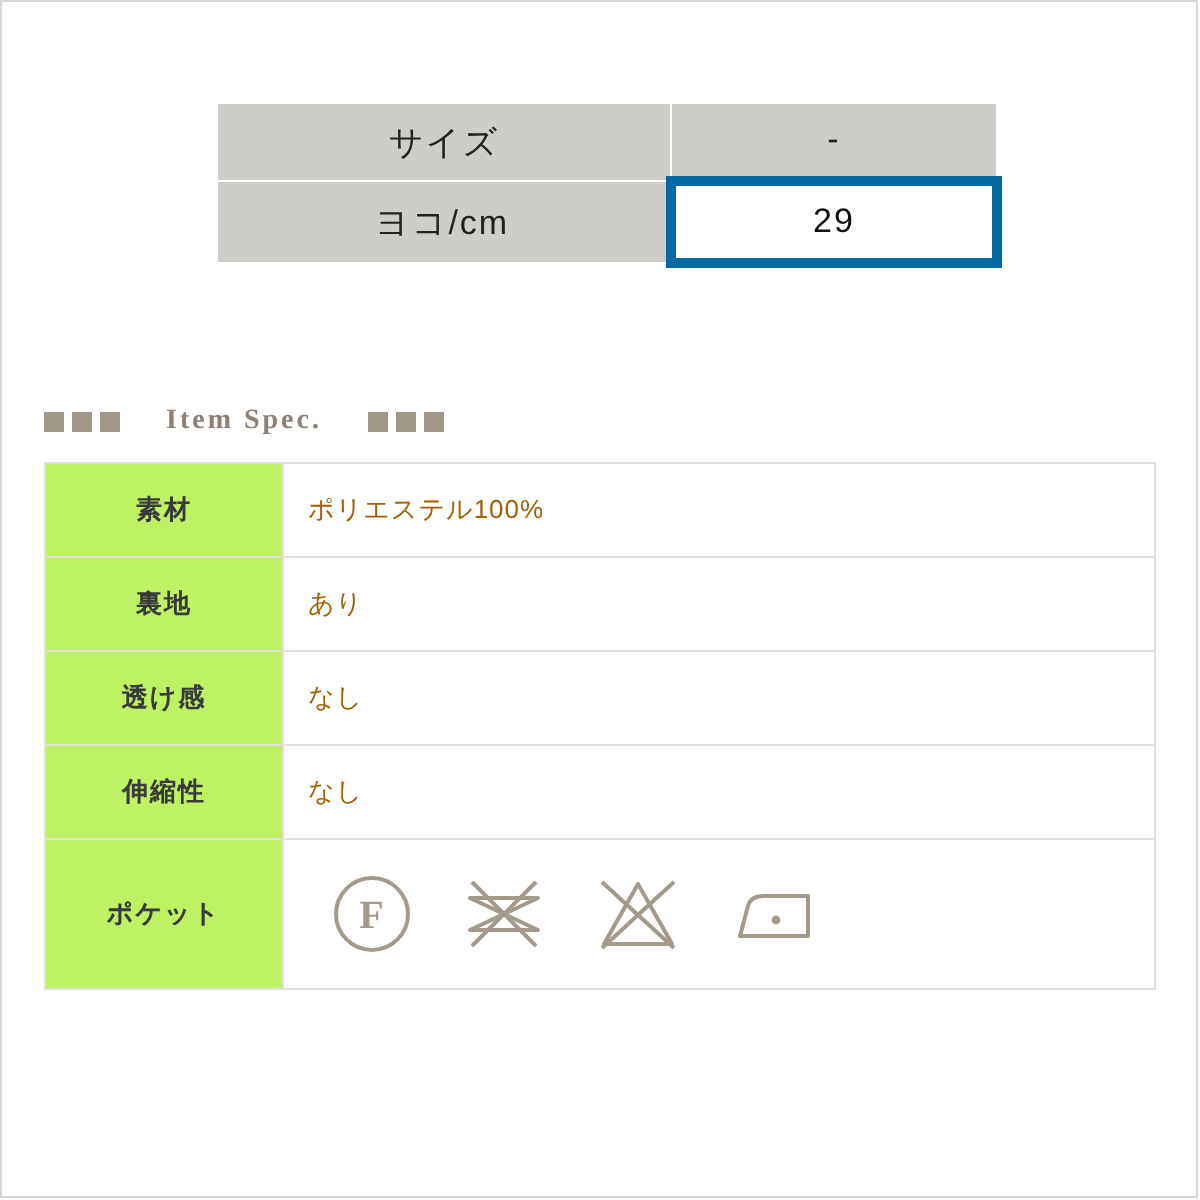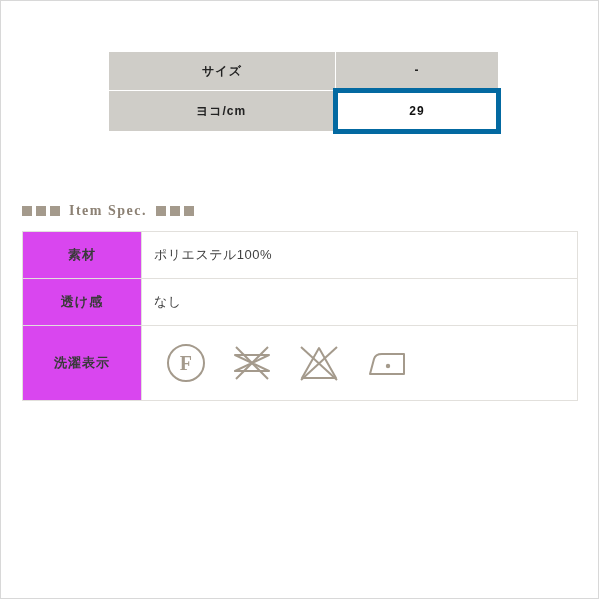--- a/index.html
+++ b/index.html
@@ -35,22 +35,22 @@
   table.size-table {
     border-collapse: collapse;
     width: 100%;
     table-layout: fixed;
   }
   table.size-table td {
     border: 1px solid #ffffff;
     height: 34px;
     text-align: center;
     vertical-align: middle;
-    font-size: 12px;
-    font-weight: bold;
+    font-size: 17px;
+    font-weight: normal;
     letter-spacing: 1px;
   }
   table.size-table td.label {
     background: #cfcdc8;
     color: #222222;
     width: 224px;
   }
   table.size-table td.value {
     background: #ffffff;
     color: #111111;
@@ -63,21 +63,21 @@
     border: 1px solid #ffffff;
   }
 
   
   .spec-heading {
     position: absolute;
     left: 22px;
     top: 203px;
     display: flex;
     align-items: center;
-    gap: 9px;
+    gap: 23px;
   }
   .sq-group {
     display: flex;
     gap: 4px;
   }
   .sq {
     width: 10px;
     height: 10px;
     background: #a49a8c;
     display: block;
@@ -102,30 +102,30 @@
     width: 100%;
     table-layout: fixed;
   }
   table.spec-table td {
     border: 1px solid #e2e0dc;
     vertical-align: middle;
     font-size: 13px;
   }
   table.spec-table td.k {
     width: 116px;
-    background: #d946ef;
+    background: #bef264;
     color: #3a3a3a;
     text-align: center;
     font-weight: bold;
     letter-spacing: 1px;
     height: 44px;
   }
   table.spec-table td.v {
     background: #ffffff;
-    color: #404040;
+    color: #a16207;
     padding-left: 12px;
     height: 44px;
     letter-spacing: 0.5px;
   }
   table.spec-table tr.wash td {
     height: 72px;
   }
   .care-icons {
     display: flex;
     align-items: center;
@@ -171,25 +171,33 @@
 </div>
 
 <div class="spec-table-wrap">
   <table class="spec-table">
     <tbody>
       <tr>
         <td class="k">素材</td>
         <td class="v">ポリエステル100%</td>
       </tr>
       <tr>
+        <td class="k">裏地</td>
+        <td class="v">あり</td>
+      </tr>
+      <tr>
         <td class="k">透け感</td>
         <td class="v">なし</td>
       </tr>
+      <tr>
+        <td class="k">伸縮性</td>
+        <td class="v">なし</td>
+      </tr>
       <tr class="wash">
-        <td class="k">洗濯表示</td>
+        <td class="k">ポケット</td>
         <td class="v">
           <div class="care-icons">
 
             <span>
               <svg width="44" height="44" viewBox="0 0 44 44">
                 <circle cx="22" cy="22" r="18" fill="none" stroke="#a49a8c" stroke-width="2"></circle>
                 <text x="22" y="29" text-anchor="middle" font-family="Liberation Serif, serif" font-size="20" font-weight="bold" fill="#a49a8c">F</text>
               </svg>
             </span>
 

